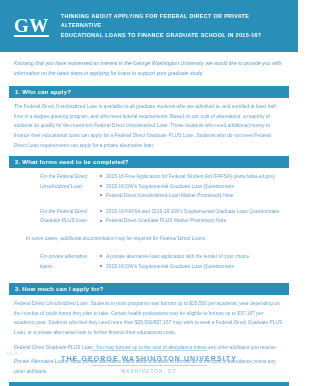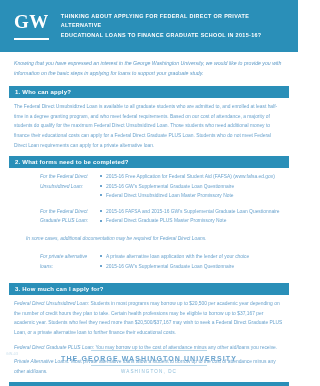--- a/index.html
+++ b/index.html
@@ -21,21 +21,21 @@
     padding:0 14px;
     box-sizing:border-box;
   }
   .logo{
     color:#ffffff;
     font-weight:bold;
     font-size:19px;
     letter-spacing:0.5px;
     line-height:1;
     border-bottom:2px solid #ffffff;
-    padding-bottom:7px;
+    padding-bottom:0;
     margin-right:12px;
     flex:0 0 auto;
     font-family:"Liberation Serif", serif;
   }
   .header-text{
     color:#ffffff;
     font-size:5.4px;
     line-height:1.75;
     letter-spacing:0.35px;
     font-weight:600;

